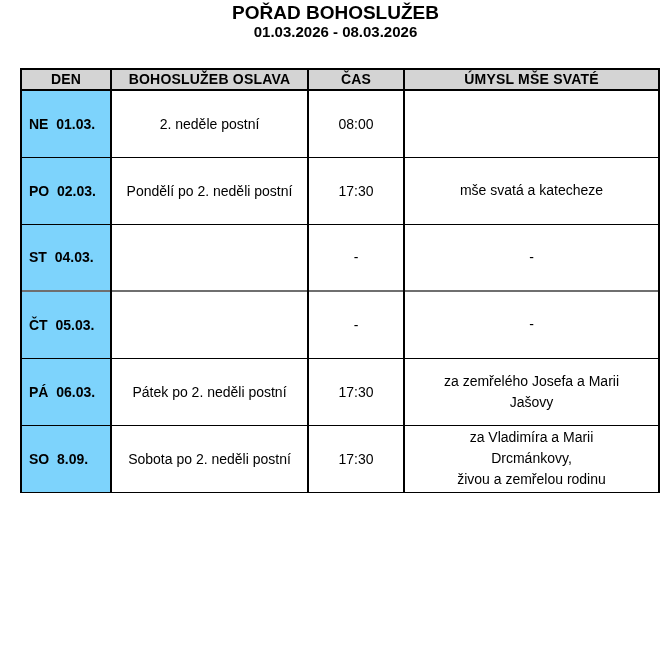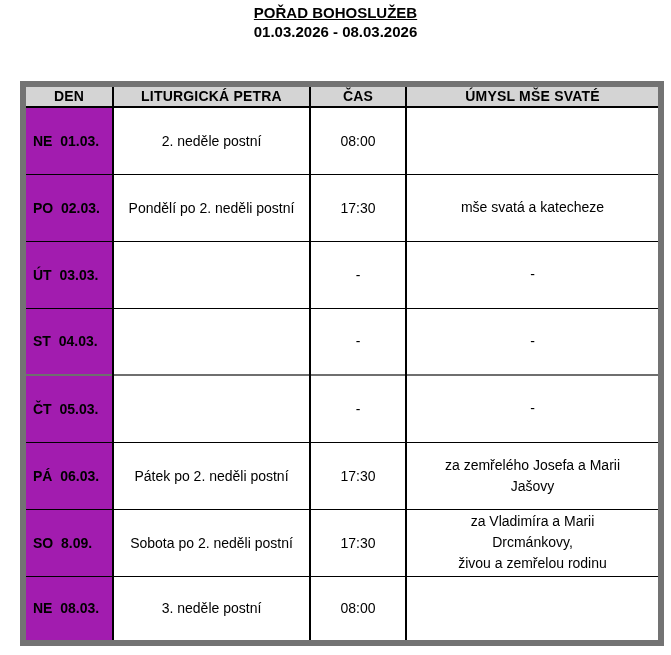--- a/index.html
+++ b/index.html
@@ -16,42 +16,41 @@
 
   
   .titles {
     position: absolute;
     top: 3px;
     left: 0;
     width: 671px;
     text-align: center;
   }
   .title-line {
-    font-size: 15px;
+    font-size: 19px;
     font-weight: 700;
     line-height: 19px;
     white-space: nowrap;
-    text-decoration: underline;
   }
   .subtitle-line {
     font-size: 15px;
     font-weight: 700;
     line-height: 19px;
     white-space: nowrap;
   }
 
   
   table.schedule {
     position: absolute;
     left: 20px;
-    top: 81px;
+    top: 68px;
     width: 638px;
     border-collapse: collapse;
     table-layout: fixed;
-    border: 6px solid #737373;
+    border: 1px solid #737373;
   }
   col.c-den    { width: 90px;  }
   col.c-oslava { width: 197px; }
   col.c-cas    { width: 96px;  }
   col.c-umysl  { width: 255px; }
 
   th {
     height: 20px;
     background: #d4d4d4;
     font-size: 14px;
@@ -68,21 +67,21 @@
     font-weight: 400;
     text-align: center;
     vertical-align: middle;
     border-left: 2px solid #000000;
     border-right: 2px solid #000000;
     border-top: 1.5px solid #000000;
     border-bottom: 1.5px solid #000000;
     padding: 0;
   }
   td.day {
-    background: #a21caf;
+    background: #7dd3fc;
     text-align: left;
     font-weight: 700;
     padding-left: 7px;
     white-space: pre;
   }
   td.oslava { padding: 14px 2px; }
   td.umysl  { padding: 0 24px; line-height: 21px; }
   
   tr.pagebreak td { border-top: 2.5px solid #6f6f6f; }
 </style>
@@ -97,50 +96,41 @@
 <table class="schedule">
   <colgroup>
     <col class="c-den">
       <col class="c-oslava">
       <col class="c-cas">
       <col class="c-umysl">
   </colgroup>
   <thead>
     <tr>
       <th>DEN</th>
-      <th>LITURGICKÁ PETRA</th>
+      <th>BOHOSLUŽEB OSLAVA</th>
       <th>ČAS</th>
       <th>ÚMYSL MŠE SVATÉ</th>
     </tr>
   </thead>
   <tbody>
     <tr>
       <td class="day">NE  01.03.</td>
       <td class="oslava">2. neděle postní</td>
       <td class="cas">08:00</td>
       <td class="umysl">
         <div></div>
         <div></div>
       </td>
     </tr>
     <tr>
       <td class="day">PO  02.03.</td>
       <td class="oslava">Pondělí po 2. neděli postní</td>
       <td class="cas">17:30</td>
       <td class="umysl">
         <div>mše svatá a katecheze</div>
-        <div></div>
-      </td>
-    </tr>
-    <tr>
-      <td class="day">ÚT  03.03.</td>
-      <td class="oslava"></td>
-      <td class="cas">-</td>
-      <td class="umysl">
-        <div>-</div>
         <div></div>
       </td>
     </tr>
     <tr>
       <td class="day">ST  04.03.</td>
       <td class="oslava"></td>
       <td class="cas">-</td>
       <td class="umysl">
         <div>-</div>
         <div></div>
@@ -166,23 +156,14 @@
     </tr>
     <tr>
       <td class="day">SO  8.09.</td>
       <td class="oslava">Sobota po 2. neděli postní</td>
       <td class="cas">17:30</td>
       <td class="umysl">
         <div>za Vladimíra a Marii Drcmánkovy,</div>
         <div>živou a zemřelou rodinu</div>
       </td>
     </tr>
-    <tr>
-      <td class="day">NE  08.03.</td>
-      <td class="oslava">3. neděle postní</td>
-      <td class="cas">08:00</td>
-      <td class="umysl">
-        <div></div>
-        <div></div>
-      </td>
-    </tr>
   </tbody>
 </table>
 
 </body></html>

